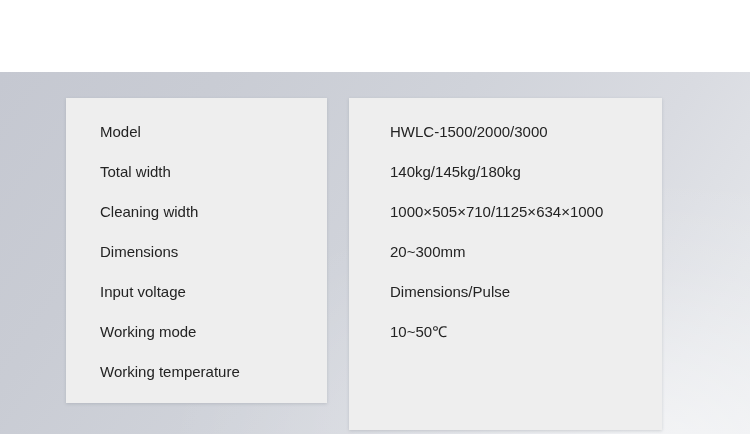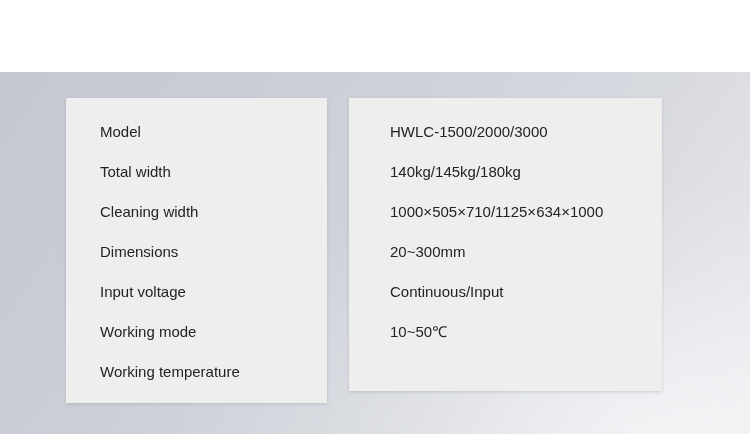--- a/index.html
+++ b/index.html
@@ -83,21 +83,21 @@
   #labels-panel {
     left: 66px;
     top: 98px;
     width: 261px;
     height: 305px;
   }
   #values-panel {
     left: 349px;
     top: 98px;
     width: 313px;
-    height: 293px;
+    height: 332px;
   }
   .rows {
     position: absolute;
     left: 0;
     top: 14px;
     width: 100%;
   }
   .spec-row {
     height: 40px;
     line-height: 40px;
@@ -128,18 +128,18 @@
       <div class="spec-row">Working temperature</div>
     </div>
   </div>
 
   <div class="panel" id="values-panel">
     <div class="rows">
       <div class="spec-row">HWLC-1500/2000/3000</div>
       <div class="spec-row">140kg/145kg/180kg</div>
       <div class="spec-row">1000×505×710/1125×634×1000</div>
       <div class="spec-row">20~300mm</div>
-      <div class="spec-row">Continuous/Input</div>
+      <div class="spec-row">Dimensions/Pulse</div>
       <div class="spec-row">10~50℃</div>
     </div>
   </div>
 
 </div>
 
 </body></html>

